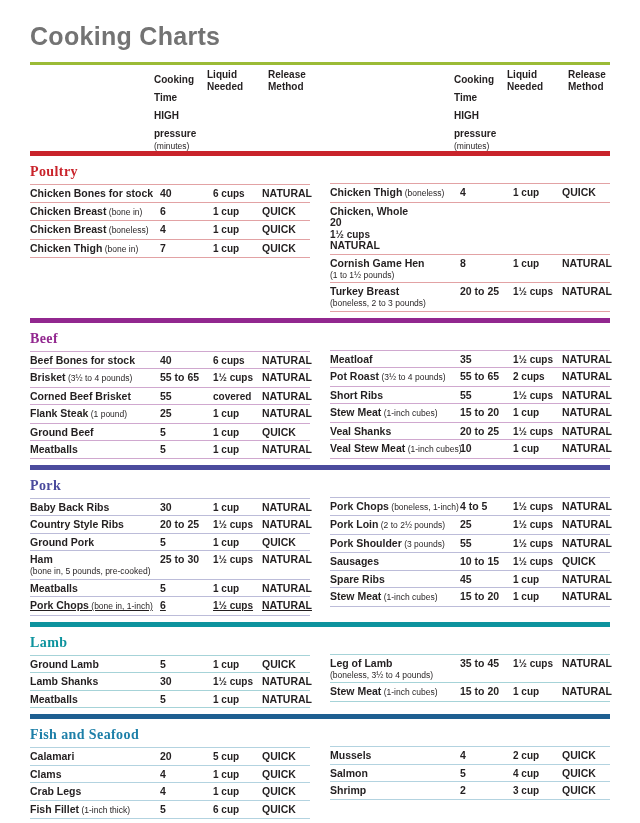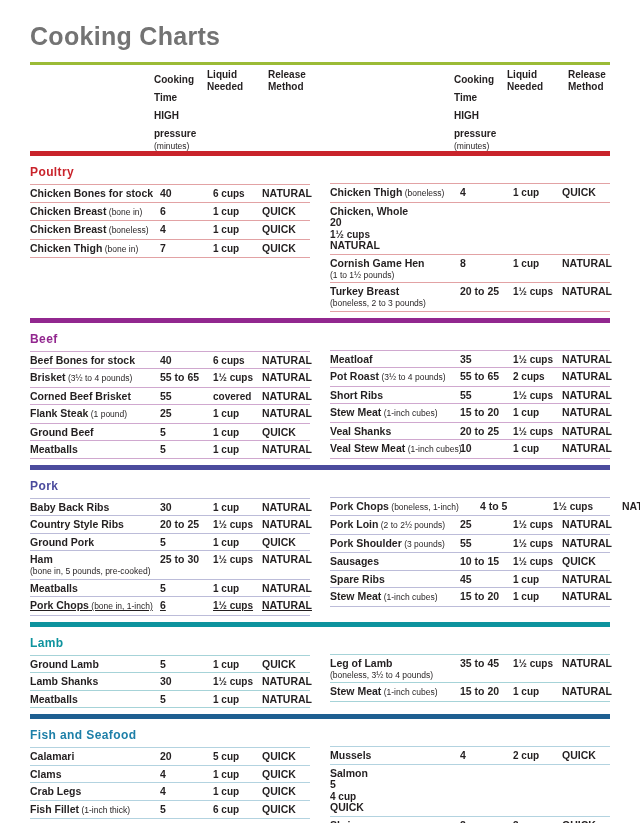--- a/index.html
+++ b/index.html
@@ -23,22 +23,22 @@
   .h-release{flex:1 1 auto;}
   .h-col{font-size:10px;font-weight:bold;line-height:11.5px;white-space:pre-line;}
   .h-note{display:block;font-size:8.5px;font-weight:normal;line-height:10px;}
   
   .section-bar{height:5px;margin:0 0 2px 0;}
   .section{margin-bottom:6px;}
   .cols{display:flex;gap:20px;align-items:flex-start;}
   .col-half{width:280px;}
   .col-right{padding-top:25px;}
   .section-heading{
-    font-size:12px;font-weight:bold;letter-spacing:.4px;
-    margin:6px 0 4px 0;line-height:16px;
+    font-size:14px;font-weight:bold;letter-spacing:.4px;
+    margin:6px 0 4px 0;line-height:16px;font-family:Liberation Serif, serif;
   }
   .tbl{border-top:1px solid #ccc;}
   .row{display:flex;align-items:flex-start;padding:3px 0 2px 0;border-bottom:1px solid #ccc;}
   .c-name{width:124px;flex-shrink:0;padding-right:6px;}
   .name-line{font-size:10.5px;font-weight:bold;line-height:11.5px;white-space:nowrap;}
   .name-line .note{font-size:8.5px;font-weight:normal;}
   .note-below{font-size:8.5px;font-weight:normal;line-height:9.5px;margin-top:1.5px;}
   .c-time{width:53px;flex-shrink:0;font-size:10.5px;font-weight:bold;line-height:11.5px;}
   .c-liquid{width:49px;flex-shrink:0;font-size:10px;font-weight:bold;line-height:11.5px;}
   .c-release{flex:1 1 auto;font-size:10.5px;font-weight:bold;line-height:11.5px;white-space:nowrap;}
@@ -326,21 +326,21 @@
                   <div class="name-line">Pork Chops<span class="note"> (bone in, 1-inch)</span></div>
                 </div>
                 <div class="c-time">6</div>
                 <div class="c-liquid">1½ cups</div>
                 <div class="c-release">NATURAL</div>
               </div>
             </div>
           </div>
           <div class="col-half col-right">
             <div class="tbl" style="border-top-color: rgb(188, 188, 217);">
-              <div class="row" style="border-bottom-color: rgb(188, 188, 217); gap: 20px;">
+              <div class="row" style="border-bottom-color: rgb(188, 188, 217);">
                 <div class="c-name">
                   <div class="name-line">Pork Chops<span class="note"> (boneless, 1-inch)</span></div>
                 </div>
                 <div class="c-time">4 to 5</div>
                 <div class="c-liquid">1½ cups</div>
                 <div class="c-release">NATURAL</div>
               </div>
               <div class="row" style="border-bottom-color: rgb(188, 188, 217);">
                 <div class="c-name">
                   <div class="name-line">Pork Loin<span class="note"> (2 to 2½ pounds)</span></div>
@@ -483,21 +483,21 @@
           <div class="col-half col-right">
             <div class="tbl" style="border-top-color: rgb(179, 211, 224);">
               <div class="row" style="border-bottom-color: rgb(179, 211, 224);">
                 <div class="c-name">
                   <div class="name-line">Mussels</div>
                 </div>
                 <div class="c-time">4</div>
                 <div class="c-liquid">2 cup</div>
                 <div class="c-release">QUICK</div>
               </div>
-              <div class="row" style="border-bottom-color: rgb(179, 211, 224); flex-direction: column;">
+              <div class="row" style="border-bottom-color: rgb(179, 211, 224);">
                 <div class="c-name">
                   <div class="name-line">Salmon</div>
                 </div>
                 <div class="c-time">5</div>
                 <div class="c-liquid">4 cup</div>
                 <div class="c-release">QUICK</div>
               </div>
               <div class="row" style="border-bottom-color: rgb(179, 211, 224);">
                 <div class="c-name">
                   <div class="name-line">Shrimp</div>

